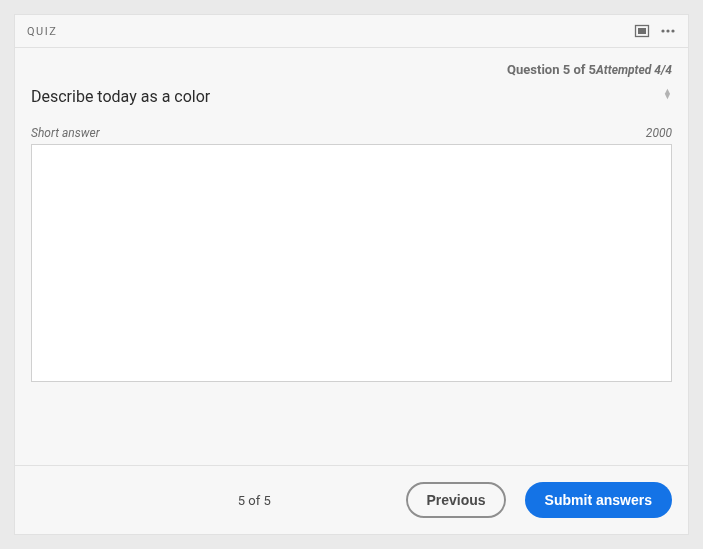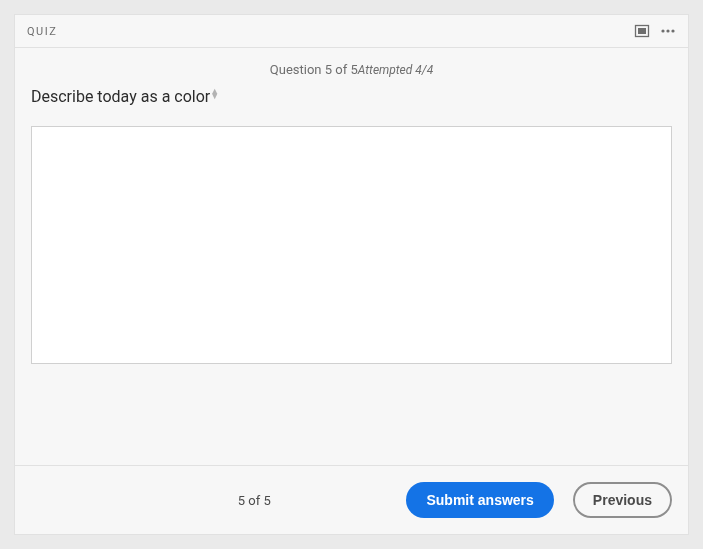--- a/index.html
+++ b/index.html
@@ -43,35 +43,37 @@
   }
   .body {
     flex: 1;
     padding: 14px 16px 0 16px;
     display: flex;
     flex-direction: column;
     overflow: hidden;
   }
   .meta-row {
     display: flex;
-    justify-content: center;
+    justify-content: flex-end;
     align-items: baseline;
     margin-bottom: 10px;
+    font-weight: bold;
   }
   .q-counter {
     color: #6e6e6e;
     font-size: 13px;
   }
   .attempted {
     color: #6e6e6e;
     font-style: italic;
     font-size: 12px;
   }
   .question-row {
     display: flex;
+    justify-content: space-between;
     align-items: flex-start;
     margin-bottom: 20px;
   }
   .question-text {
     font-size: 16px;
     color: #2c2c2c;
   }
   .sort-arrows {
     display: flex;
     flex-direction: column;
@@ -165,22 +167,26 @@
     </div>
 
     <div class="question-row">
       <div class="question-text">Describe today as a color</div>
       <div class="sort-arrows">
         <span>▲</span>
           <span>▼</span>
       </div>
     </div>
 
+    <div class="answer-meta">
+      <span>Short answer</span>
+      <span>2000</span>
+    </div>
     <textarea class="answer-box" value="" style=""></textarea>
   </div>
 
   <div class="footer">
     <div class="page-indicator">5 of 5</div>
+    <button class="btn btn-secondary">Previous</button>
     <button class="btn btn-primary">Submit answers</button>
-    <button class="btn btn-secondary">Previous</button>
   </div>
 
 </div>
 
 </body></html>

